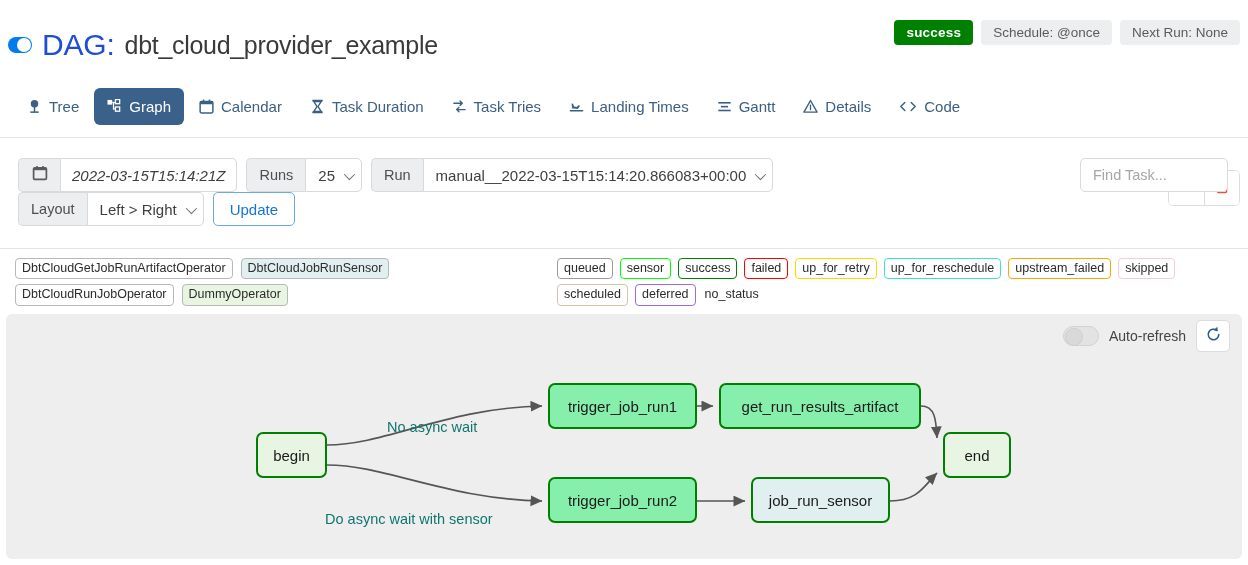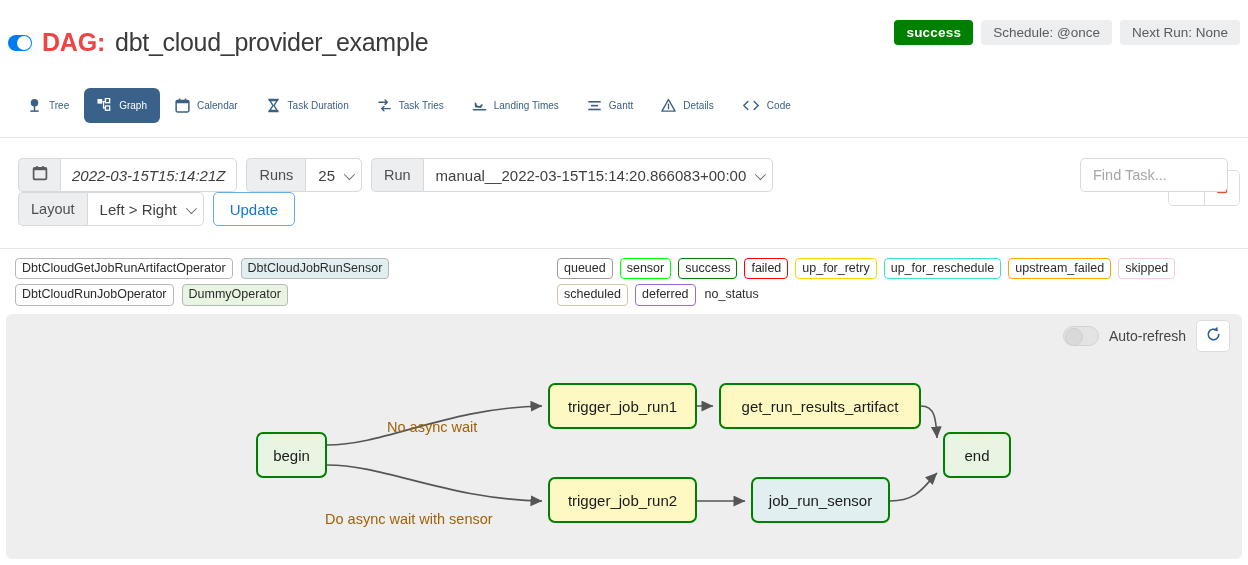--- a/index.html
+++ b/index.html
@@ -21,40 +21,40 @@
     display: flex; align-items: center; gap: 10px;
   }
   .toggle-pill {
     width: 24px; height: 16px; border-radius: 8px;
     background: #017cee; position: relative; flex: 0 0 auto;
   }
   .toggle-pill::after {
     content: ""; position: absolute; right: 1px; top: 1px;
     width: 14px; height: 14px; border-radius: 50%; background: #fff;
   }
-  .dag-label { font-size: 25px; color: #ef4444; font-weight: 700; letter-spacing: -0.2px; }
+  .dag-label { font-size: 30px; color: #1d4ed8; font-weight: 400; letter-spacing: -0.2px; }
   .dag-name  { font-size: 25px; color: #3a3a3a; font-weight: 400; letter-spacing: -0.3px; }
 
   .badges { position: absolute; right: 8px; top: 20px; display: flex; gap: 8px; align-items: center; }
   .badge {
     font-size: 13.5px; padding: 5px 12px; border-radius: 4px;
     background: #eceeef; color: #5b5b5b; white-space: nowrap; font-weight: 400;
   }
   .badge.success { background: #008000; color: #fff; font-weight: 700; letter-spacing: 0.2px; }
 
   
   .tabbar {
     position: absolute; left: 0; top: 82px; width: 1248px; height: 56px;
     border-bottom: 1px solid #e6e6e6;
   }
   .tabs { position: absolute; left: 14px; top: 6px; display: flex; align-items: center; gap: 2px; }
   .tab {
     display: flex; align-items: center; gap: 7px;
     padding: 10px 13px; border-radius: 6px;
-    font-size: 10px; color: #3b6083; cursor: pointer; white-space: nowrap;
+    font-size: 15px; color: #3b6083; cursor: pointer; white-space: nowrap;
   }
   .tab.active { background: #39618a; color: #fff; font-weight: 400; }
   .tab svg { display: block; }
 
   .act-group {
     position: absolute; right: 8px; top: 88px;
     display: flex; border: 1px solid #dcdcdc; border-radius: 5px; overflow: hidden; background: #fff;
   }
   .act-btn {
     width: 35px; height: 34px; display: flex; align-items: center; justify-content: center;
@@ -143,29 +143,29 @@
     width: 34px; height: 32px; background: #fff; border: 1px solid #dcdcdc; border-radius: 5px;
     display: flex; align-items: center; justify-content: center; cursor: pointer;
   }
 
   .canvas { position: absolute; left: 0; top: 0; width: 1236px; height: 245px; }
 
   .node {
     position: absolute;
     border: 2.5px solid #008000; border-radius: 7px;
     display: flex; align-items: center; justify-content: center;
-    font-size: 15px; color: #1b1b1b; background: #fef9c3;
+    font-size: 15px; color: #1b1b1b; background: #86efac;
     font-family: "Liberation Sans", sans-serif;
     cursor: pointer; white-space: nowrap;
   }
   .node.dummy  { background: #e8f5e2; }
   .node.sensor { background: #e2eff0; }
 
   .edge-label {
-    position: absolute; font-size: 14.5px; color: #a16207; white-space: nowrap;
+    position: absolute; font-size: 14.5px; color: #0f766e; white-space: nowrap;
   }
 </style>
 </head>
 <body>
 
 <div class="header">
   <div class="dag-title-wrap">
     <div class="toggle-pill"></div>
     <span class="dag-label">DAG:</span>
     <span class="dag-name">dbt_cloud_provider_example</span>

